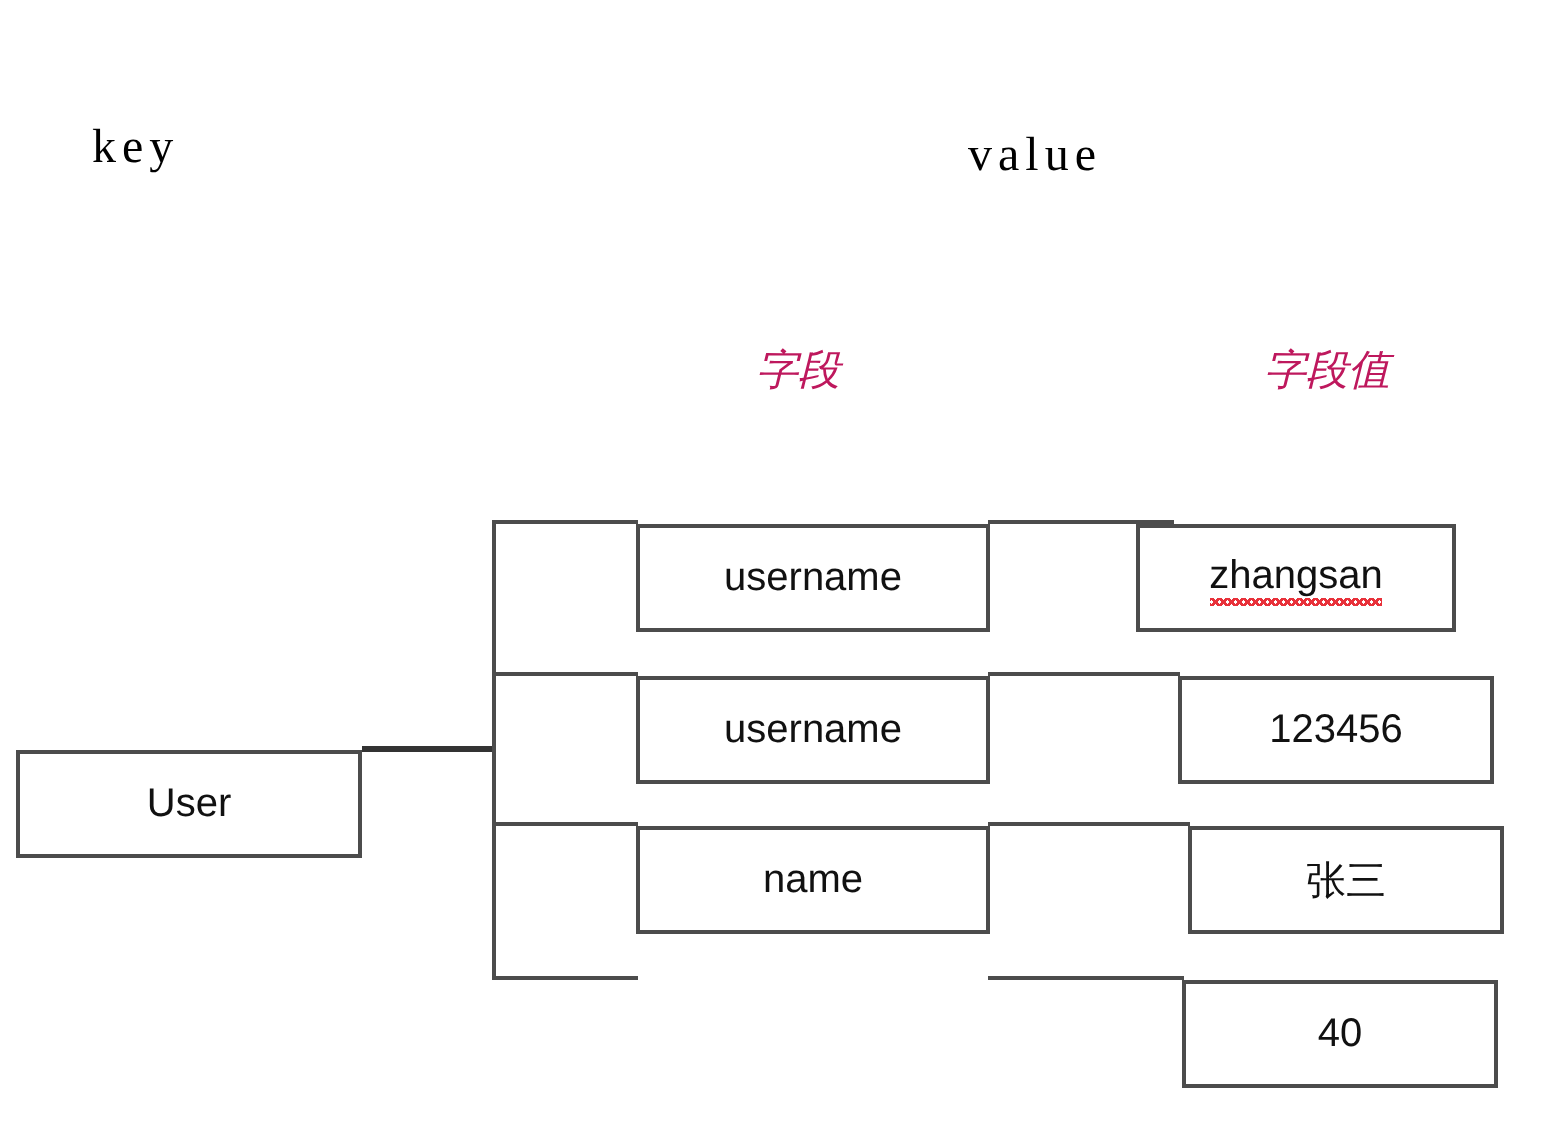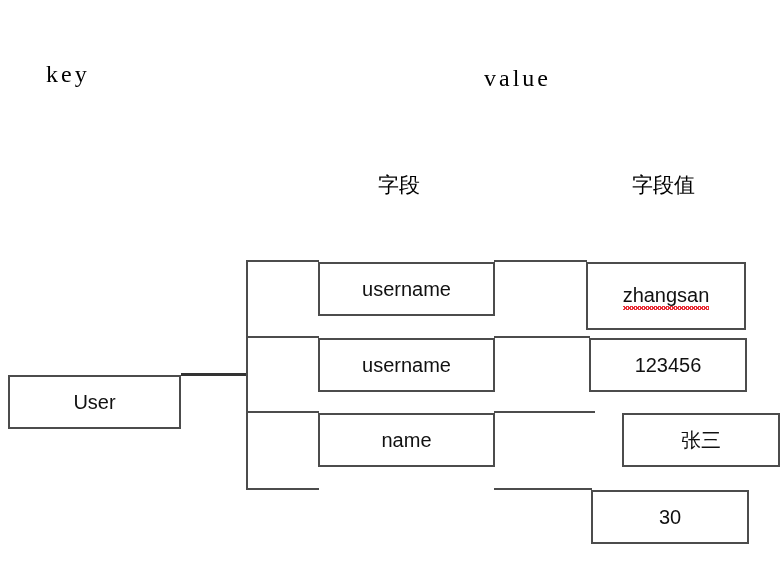--- a/index.html
+++ b/index.html
@@ -30,23 +30,24 @@
     line-height: 1;
   }
   #lbl-key   { left: 46px;  top: 62px; }
   #lbl-value { left: 484px; top: 66px; }
 
   
   .hdr-cjk {
     position: absolute;
     font-family: "DejaVu Sans", "Liberation Sans", sans-serif;
     font-size: 21px;
-    color: #000000;
+    color: #be185d;
     white-space: nowrap;
     line-height: 1;
+    font-style: italic;
   }
   #lbl-field      { left: 378px; top: 175px; }
   #lbl-fieldvalue { left: 632px; top: 175px; }
 
   
   .node {
     position: absolute;
     box-sizing: border-box;
     background: #ffffff;
     border: 2px solid #4c4c4c;
@@ -66,23 +67,23 @@
   
   #node-user { left: 8px;  top: 347px; width: 173px; height: 54px; }
 
   
   #node-field-0 { left: 318px; top: 234px; width: 177px; height: 54px; }
   #node-field-1 { left: 318px; top: 310px; width: 177px; height: 54px; }
   #node-field-2 { left: 318px; top: 385px; width: 177px; height: 54px; }
   #node-field-3 { left: 318px; top: 462px; width: 177px; height: 54px; }
 
   
-  #node-value-0 { left: 586px; top: 234px; width: 160px; height: 68px; }
+  #node-value-0 { left: 568px; top: 234px; width: 160px; height: 54px; }
   #node-value-1 { left: 589px; top: 310px; width: 158px; height: 54px; }
-  #node-value-2 { left: 622px; top: 385px; width: 158px; height: 54px; }
+  #node-value-2 { left: 594px; top: 385px; width: 158px; height: 54px; }
   #node-value-3 { left: 591px; top: 462px; width: 158px; height: 54px; }
 
   
   .misspelled {
     position: relative;
     display: inline-block;
     padding-bottom: 2px;
   }
   .misspelled::after {
     content: "";
@@ -170,15 +171,15 @@
 
 
   <div id="node-value-0" class="node">
     <span class="misspelled">zhangsan</span>
   </div>
 
   <div id="node-value-1" class="node">123456</div>
 
   <div id="node-value-2" class="node cjk">张三</div>
 
-  <div id="node-value-3" class="node">30</div>
+  <div id="node-value-3" class="node">40</div>
 
 </div>
 
 </body></html>

